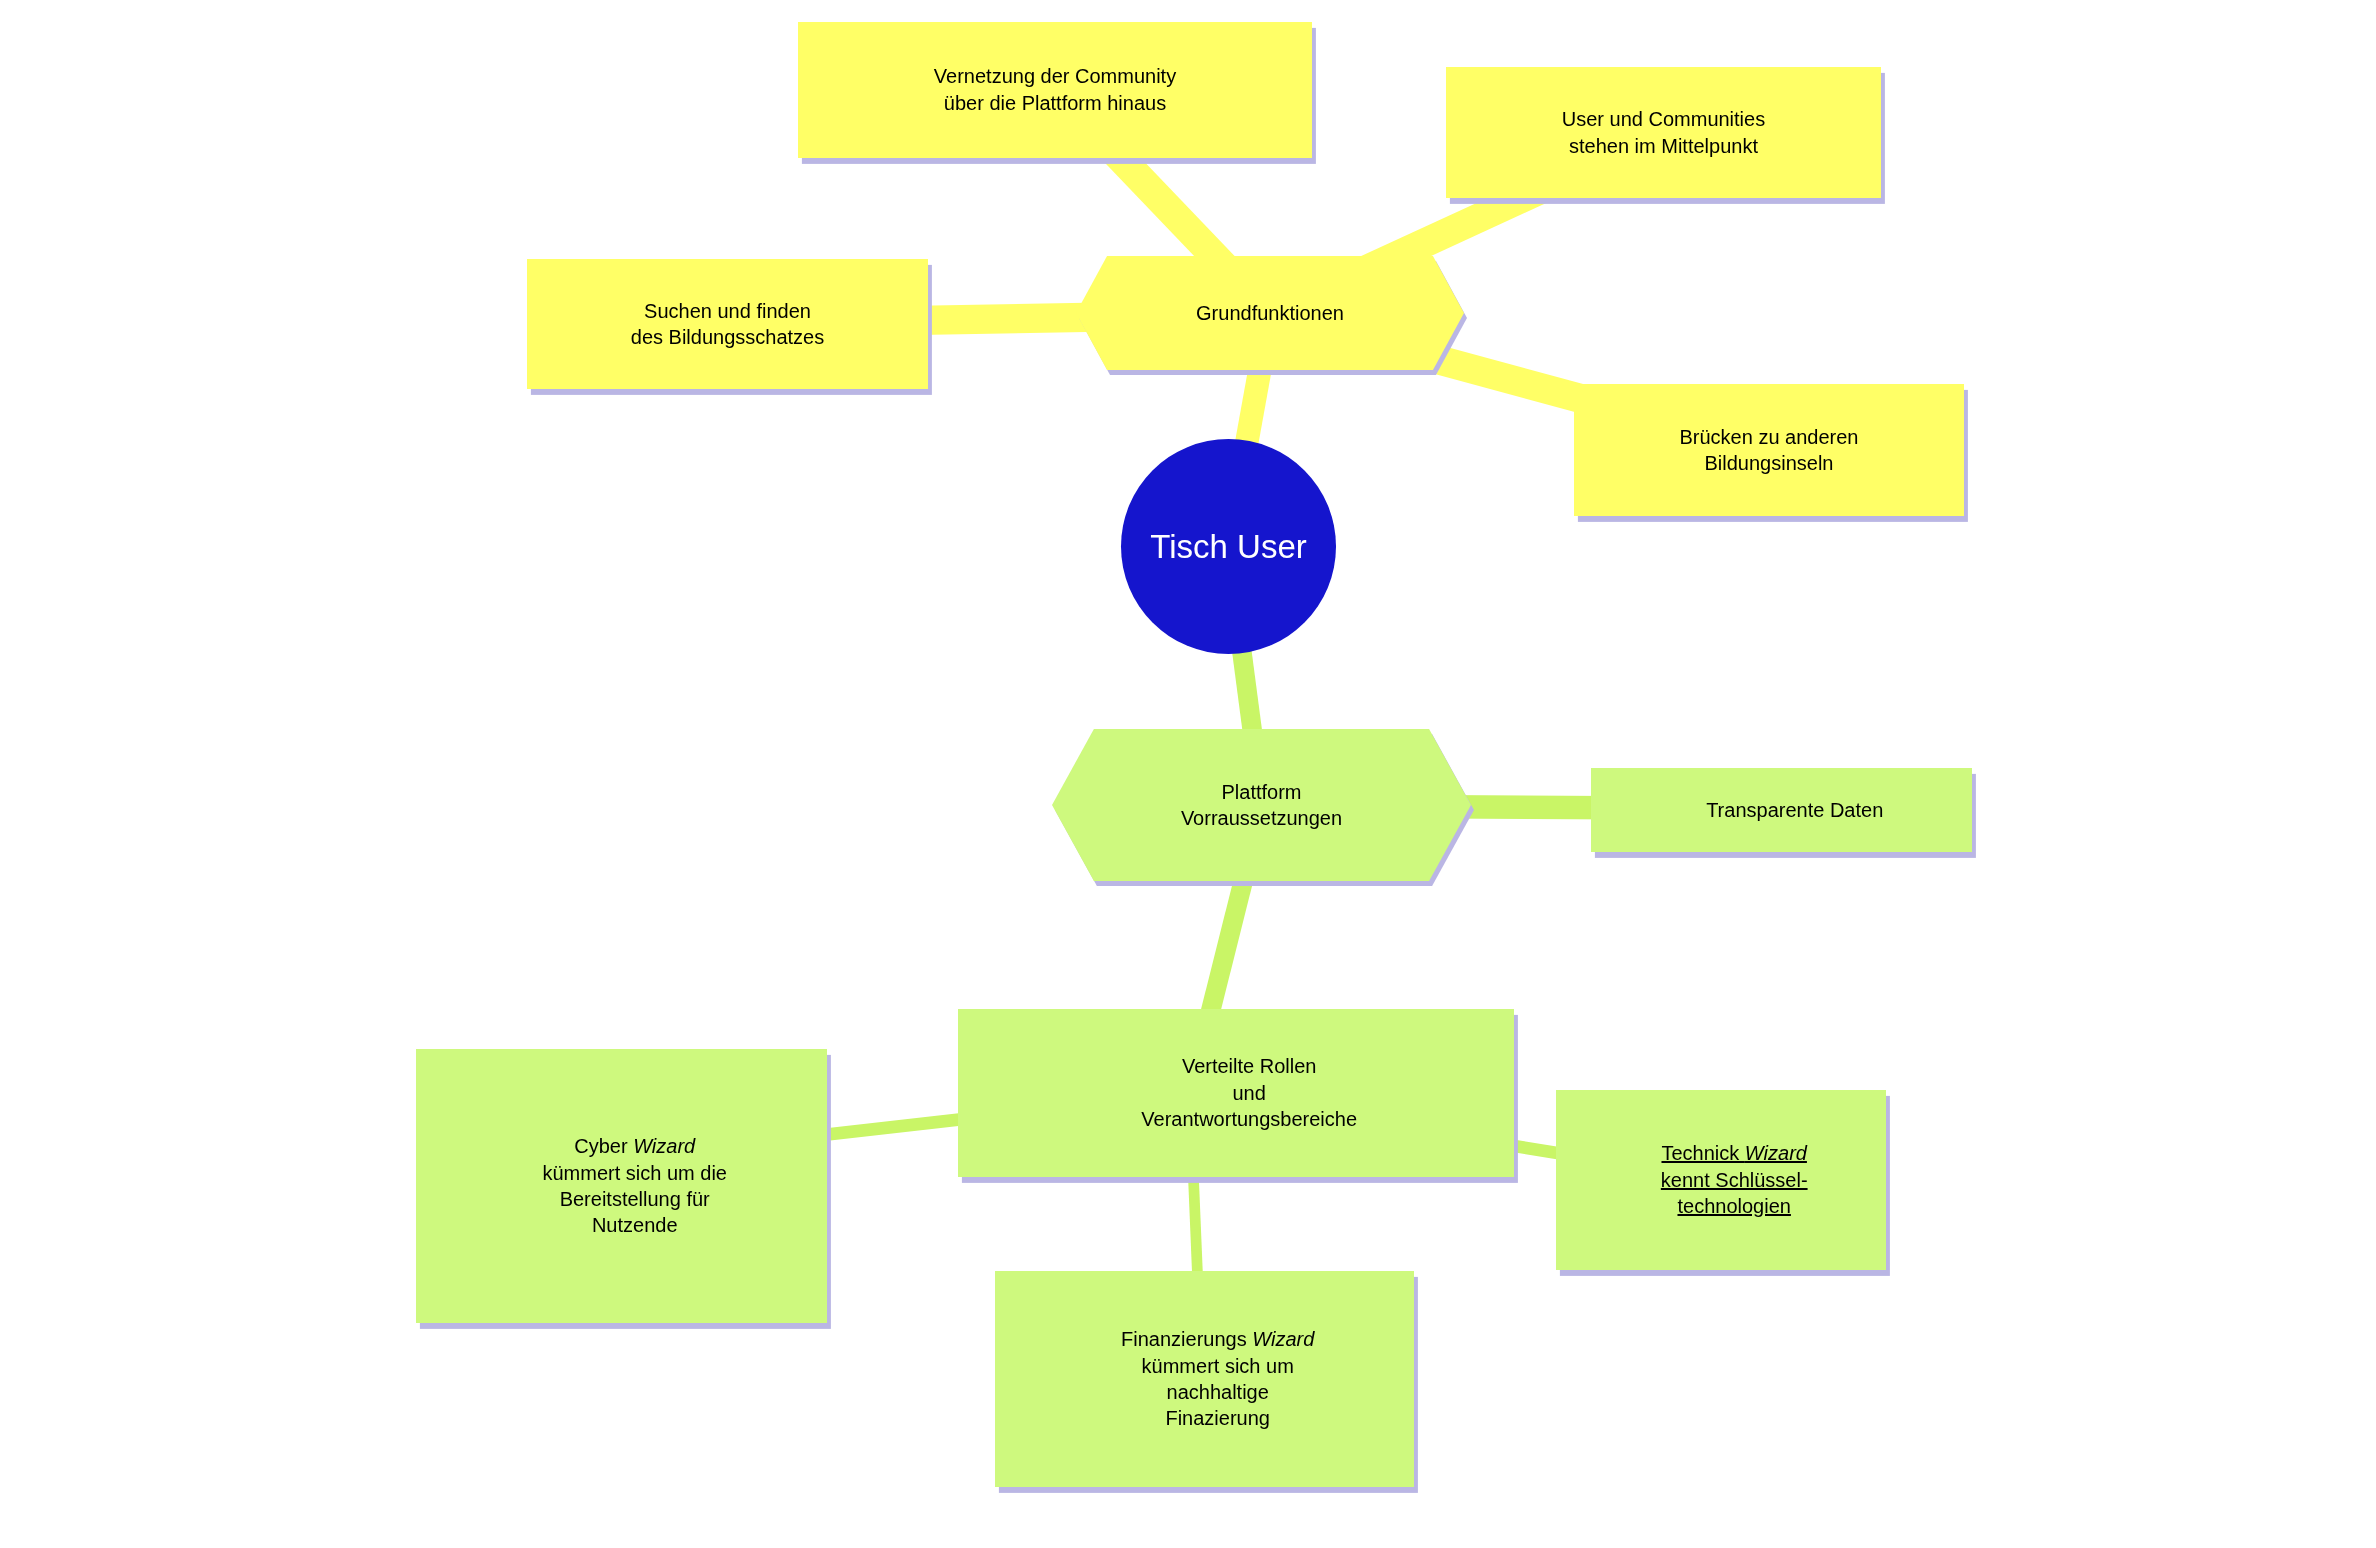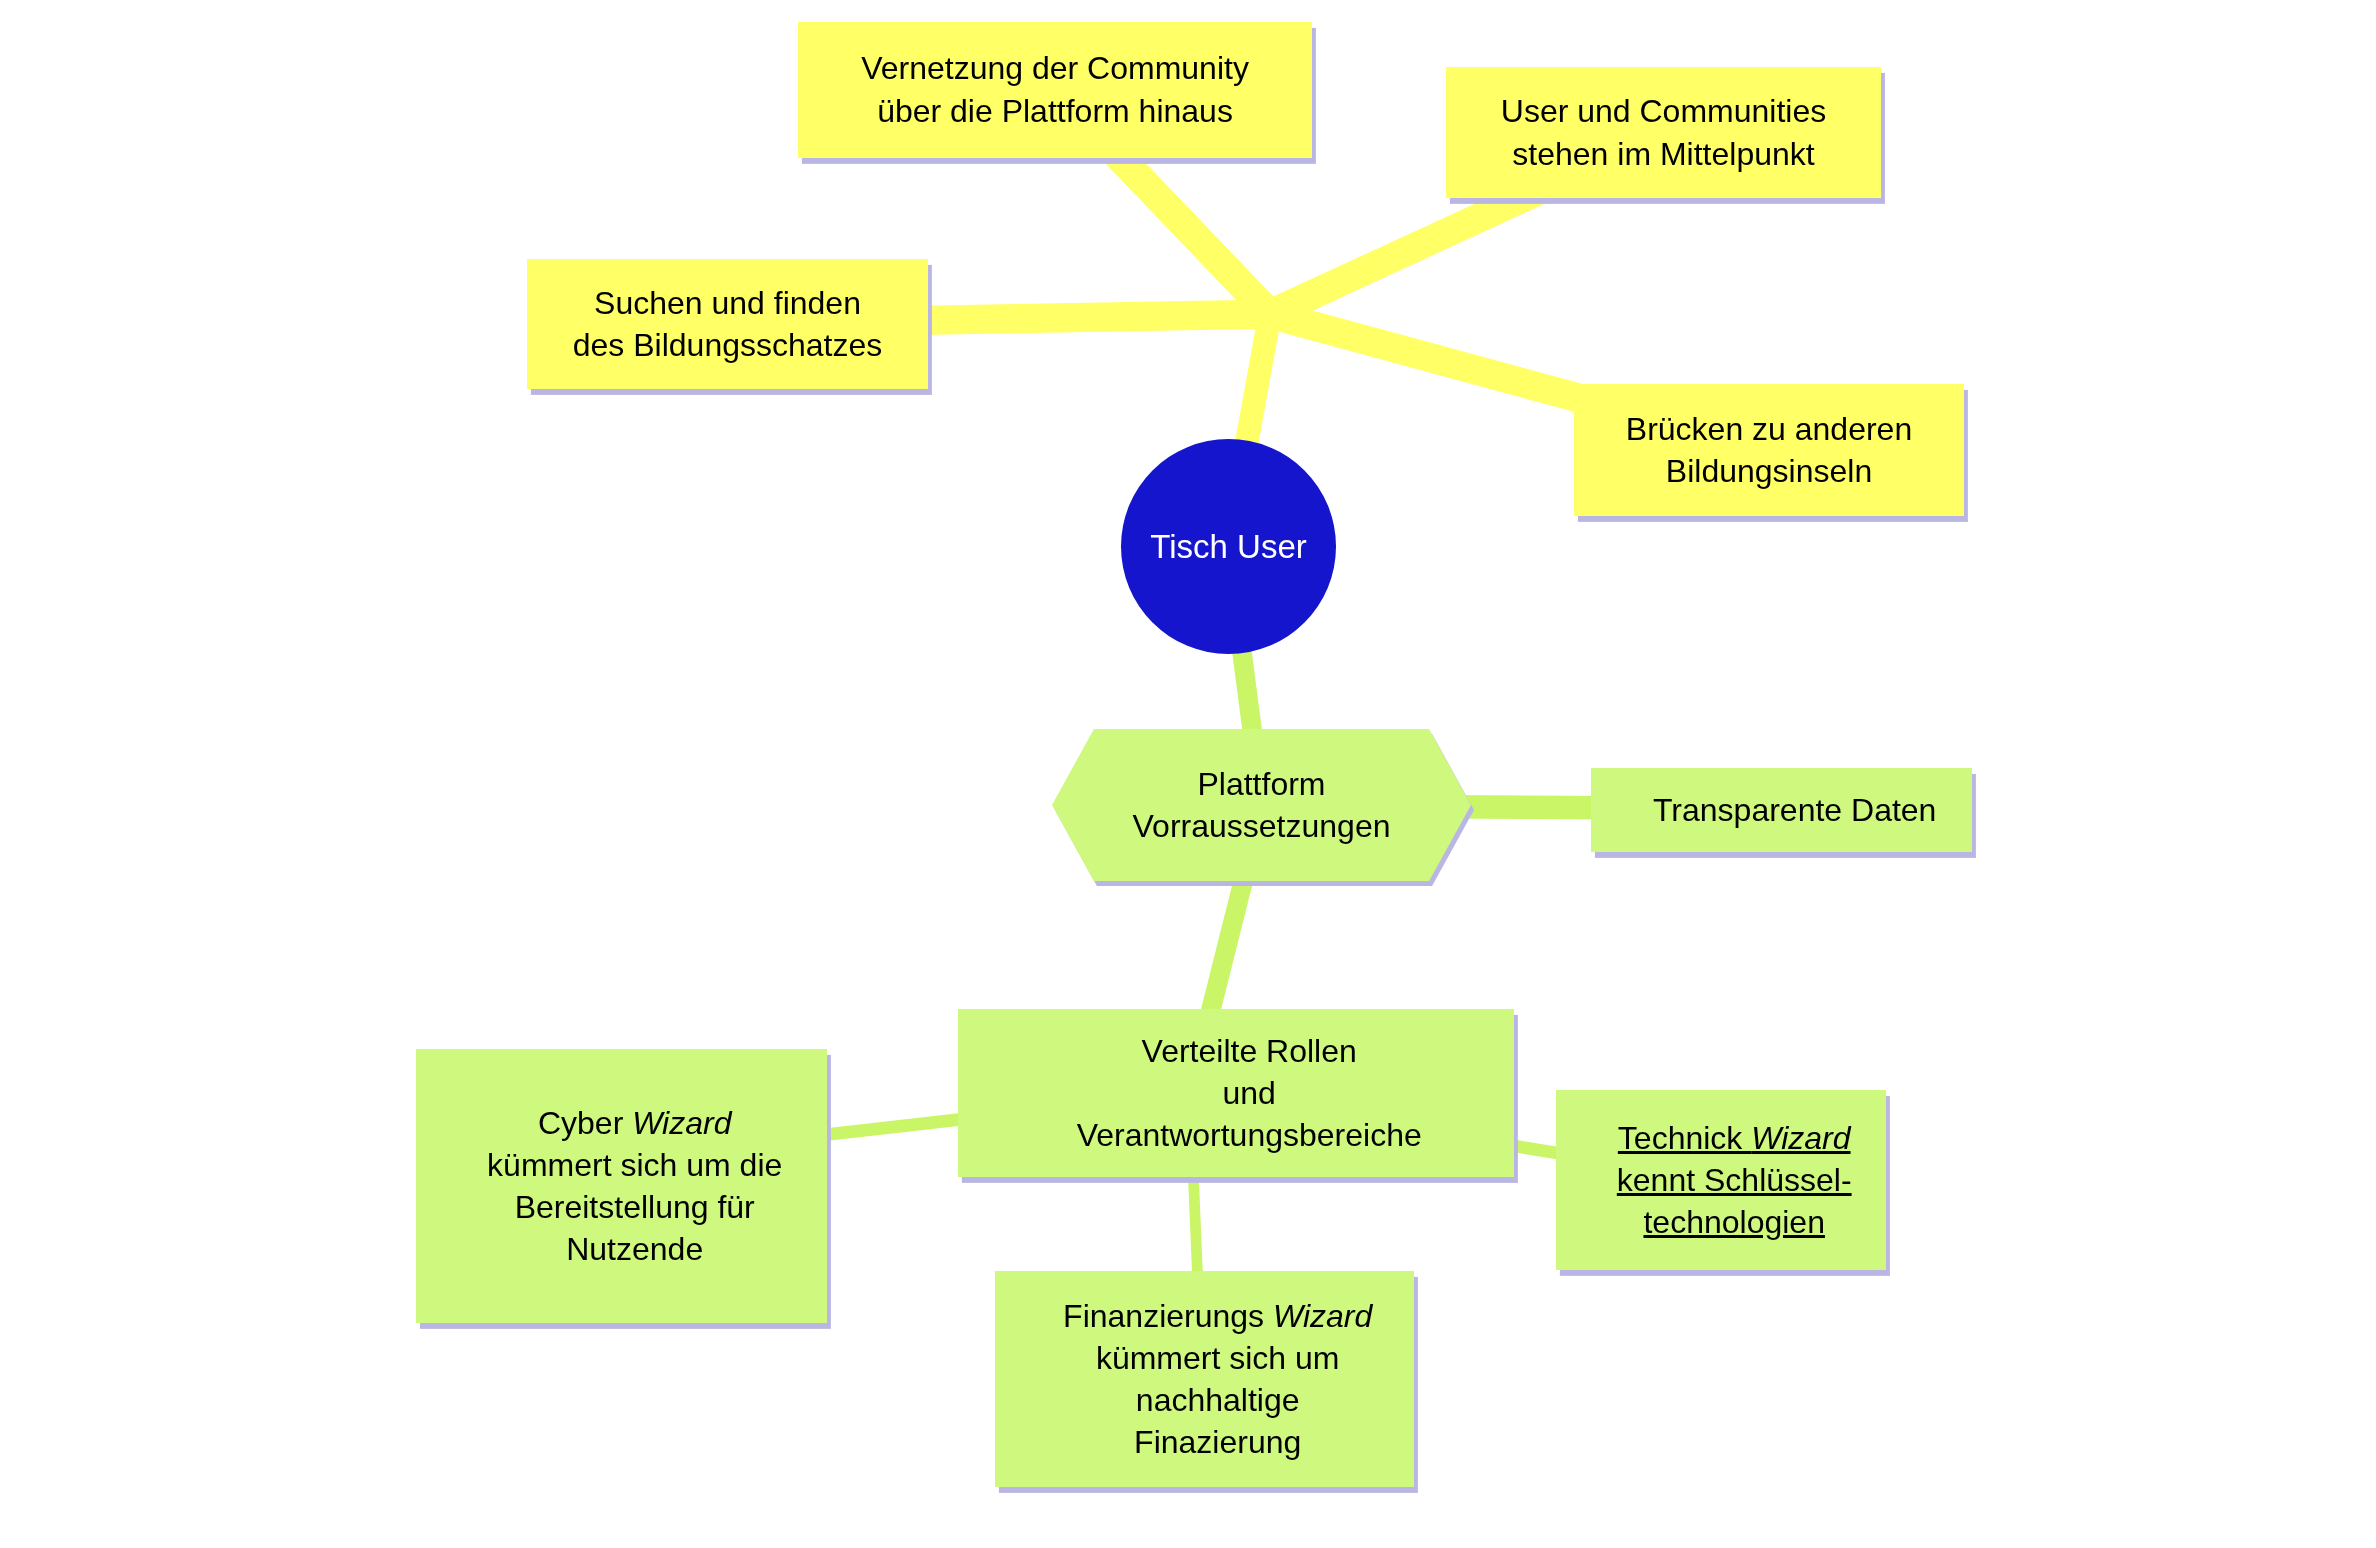--- a/index.html
+++ b/index.html
@@ -23,21 +23,21 @@
   }
   svg.edges{position:absolute;left:0;top:0;}
   .edge-yellow{stroke:var(--branch_yellow);stroke-linecap:butt;}
   .edge-green{stroke:var(--branch_green);stroke-linecap:butt;}
 
   .node{
     position:absolute;
     display:flex;align-items:center;justify-content:center;
     text-align:center;
     color:var(--text);
-    font-size:32px;line-height:1.32;
+    font-size:20px;line-height:1.32;
     box-sizing:border-box;
   }
   .node-label{white-space:pre-line;}
   .node-label em{font-style:italic;}
 
   .box{
     background:var(--node_yellow);
     box-shadow:3.9px 5.9px 0 var(--shadow);
     padding:7.8px 15.6px;
   }
@@ -100,20 +100,25 @@
   <div class="node box" style="left:527px;top:259px;width:401px;height:130px;">
     <span class="node-label">Suchen und finden
 des Bildungsschatzes</span>
   </div>
 
   <div class="node box" style="left:1574px;top:384px;width:390px;height:132px;">
     <span class="node-label">Brücken zu anderen
 Bildungsinseln</span>
   </div>
 
+  <div class="node hex-wrap" style="left:1076px;top:256px;width:388px;height:114px;">
+    <div class="hex yellow">
+      <span class="node-label">Grundfunktionen</span>
+    </div>
+  </div>
 
   <div class="node center-circle" style="left:1121px;top:439px;width:215px;height:215px;">
     <span class="node-label">Tisch User</span>
   </div>
 
   <div class="node hex-wrap" style="left:1052px;top:729px;width:419px;height:152px;">
     <div class="hex green">
       <span class="node-label">Plattform
 Vorraussetzungen</span>
     </div>

